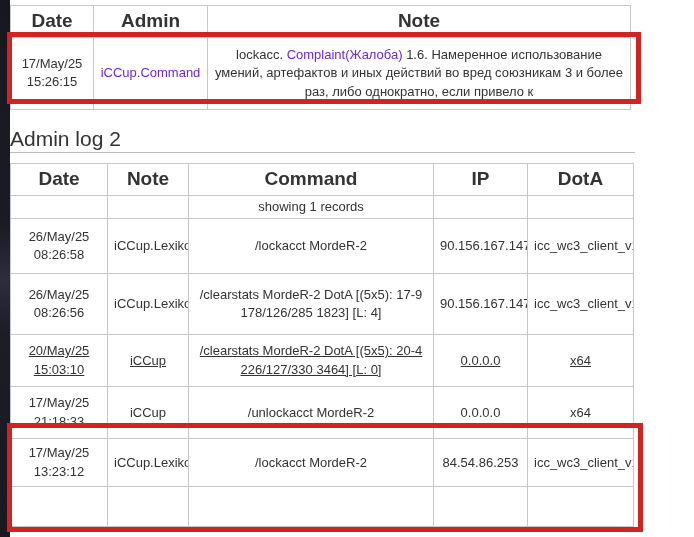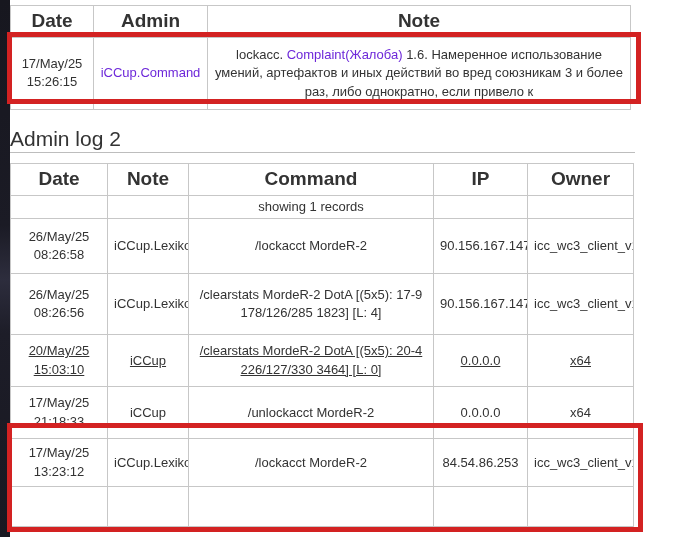--- a/index.html
+++ b/index.html
@@ -100,21 +100,21 @@
         <col style="width:245px">
         <col style="width:94px">
         <col style="width:106px">
       </colgroup>
     <thead>
       <tr class="hdr">
         <th>Date</th>
         <th>Note</th>
         <th>Command</th>
         <th>IP</th>
-        <th>Owner</th>
+        <th>DotA</th>
       </tr>
     </thead>
     <tbody>
       <tr class="status">
         <td></td>
         <td></td>
         <td>showing 1 records</td>
         <td></td>
         <td></td>
       </tr>

